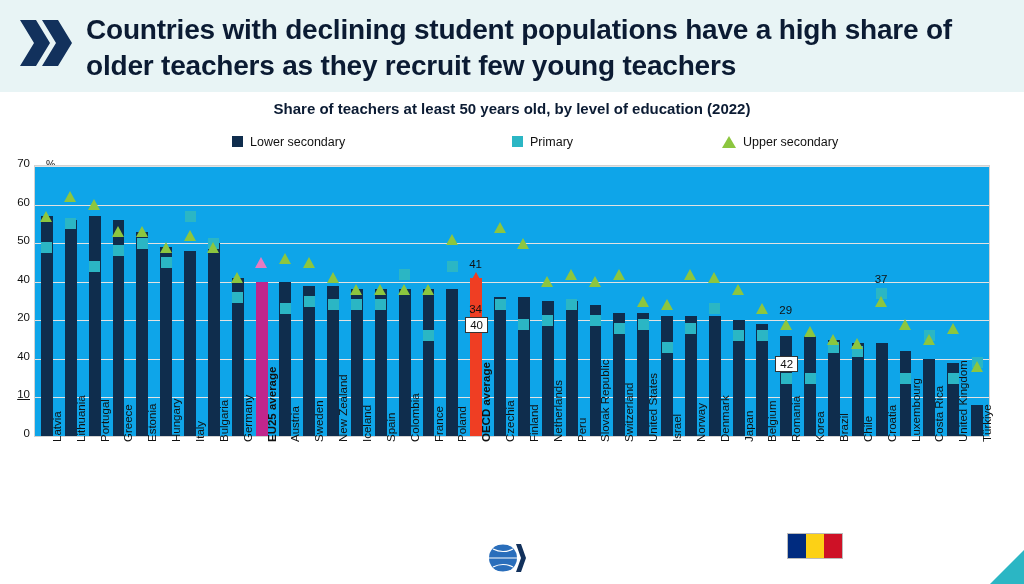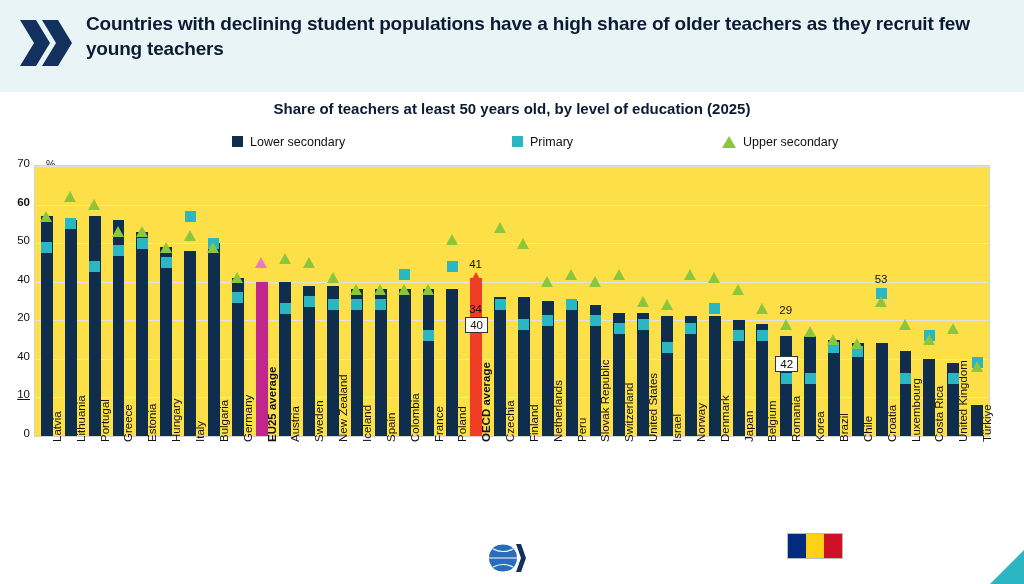--- a/index.html
+++ b/index.html
@@ -15,21 +15,21 @@
   
   .header-band {
     position:absolute; left:0; top:0; width:1024px; height:92px;
     background:#e8f4f5;
   }
   .header-logo {
     position:absolute; left:18px; top:14px; width:58px; height:58px;
   }
   .header-title {
     position:absolute; left:86px; top:12px; width:900px;
-    font-size:19px; font-weight:bold; color:#0b1b33; line-height:1.30;
+    font-size:28px; font-weight:bold; color:#0b1b33; line-height:1.30;
     letter-spacing:-0.2px;
   }
 
   
   .chart-title {
     position:absolute; left:0; top:100px; width:1024px; text-align:center;
     font-size:15px; font-weight:bold; color:#0b1b33;
   }
   .legend {
     position:absolute; left:0; top:132px; width:1024px; height:22px;
@@ -45,21 +45,21 @@
   .sw-tri {
     display:inline-block; width:0; height:0; margin-right:7px;
     border-left:7px solid transparent; border-right:7px solid transparent;
     border-bottom:12px solid #8cc63f; vertical-align:middle;
   }
 
   
   .plot-frame {
     position:absolute; left:34px; top:165px; width:956px; height:272px;
     border:1px solid #d2d2d2;
-    background:#fde047;
+    background:#0ea5e9;
   }
   .gridline {
     position:absolute; left:0; width:100%; height:1px; background:#e2e2e2;
   }
   .axis-unit {
     position:absolute; left:46px; top:158px; font-size:10.5px; color:#111;
   }
   .ytick {
     position:absolute; width:30px; text-align:right; font-size:11.5px; color:#111;
   }
@@ -123,21 +123,21 @@
 <body>
 
 <div class="header-band">
   <svg class="header-logo" viewBox="0 0 58 58">
     <polygon points="2,6 18,6 32,29 18,52 2,52 16,29" fill="#12315c"></polygon>
     <polygon points="24,6 40,6 54,29 40,52 24,52 38,29" fill="#12315c"></polygon>
   </svg>
   <div class="header-title">Countries with declining student populations have a high share of older teachers as they recruit few young teachers</div>
 </div>
 
-<div class="chart-title">Share of teachers at least 50 years old, by level of education (2025)</div>
+<div class="chart-title">Share of teachers at least 50 years old, by level of education (2022)</div>
 
 <div class="legend">
   <div class="legend-item" style="left:232px; top:2px;">
     <span class="sw" style="background:#0f2d4d;"></span><span class="lg-label">Lower secondary</span>
   </div>
   <div class="legend-item" style="left:512px; top:2px;">
     <span class="sw" style="background:#2bb6c4;"></span><span class="lg-label">Primary</span>
   </div>
   <div class="legend-item" style="left:722px; top:2px;">
     <span class="sw-tri"></span><span class="lg-label">Upper secondary</span>
@@ -145,21 +145,21 @@
 </div>
 
 <div class="axis-unit">%</div>
 <div id="yticks">
     <div class="ytick" style="left: 0px; top: 427px;">0</div>
     <div class="ytick" style="left: 0px; top: 388.429px; text-decoration: underline;">10</div>
     <div class="ytick" style="left: 0px; top: 349.857px;">40</div>
     <div class="ytick" style="left: 0px; top: 311.286px;">20</div>
     <div class="ytick" style="left: 0px; top: 272.714px;">40</div>
     <div class="ytick" style="left: 0px; top: 234.143px;">50</div>
-    <div class="ytick" style="left: 0px; top: 195.571px; font-weight: bold;">60</div>
+    <div class="ytick" style="left: 0px; top: 195.571px;">60</div>
     <div class="ytick" style="left: 0px; top: 157px;">70</div>
   </div>
 <div class="plot-frame">
   <div class="plot-inner" id="plot-inner">
       <div class="gridline" style="top: 231.429px;"></div>
       <div class="gridline" style="top: 192.857px;"></div>
       <div class="gridline" style="top: 154.286px;"></div>
       <div class="gridline" style="top: 115.714px;"></div>
       <div class="gridline" style="top: 77.1429px;"></div>
       <div class="gridline" style="top: 38.5714px;"></div>
@@ -280,21 +280,21 @@
       <div class="marker-tri" style="left: 887.875px; top: 168.071px;"></div>
       <div class="bar" style="left: 912.263px; width: 11.925px; height: 73.2857px;"></div>
       <div class="marker-sq" style="left: 912.725px; top: 206.643px;"></div>
       <div class="marker-tri" style="left: 911.725px; top: 156.5px;"></div>
       <div class="bar" style="left: 936.112px; width: 11.925px; height: 30.8571px;"></div>
       <div class="marker-sq" style="left: 936.575px; top: 191.214px;"></div>
       <div class="marker-tri" style="left: 935.575px; top: 195.071px;"></div>
       <div class="callout" style="left: 434.225px; top: 91.8571px;">41</div>
       <div class="callout" style="left: 434.225px; top: 137px;">34</div>
       <div class="callout-box" style="left: 430.225px; top: 151.143px;">40</div>
-      <div class="callout" style="left: 839.675px; top: 107.286px;">53</div>
+      <div class="callout" style="left: 839.675px; top: 107.286px;">37</div>
       <div class="callout" style="left: 744.275px; top: 138.143px;">29</div>
       <div class="callout-box" style="left: 740.275px; top: 189.714px;">42</div>
     </div>
 </div>
 <div class="cat-labels" id="cat-labels">
     <div class="cat" style="left: 16.925px; top: 2px;">Latvia</div>
     <div class="cat" style="left: 40.775px; top: 2px;">Lithuania</div>
     <div class="cat" style="left: 64.625px; top: 2px;">Portugal</div>
     <div class="cat" style="left: 88.475px; top: 2px;">Greece</div>
     <div class="cat" style="left: 112.325px; top: 2px;">Estonia</div>

